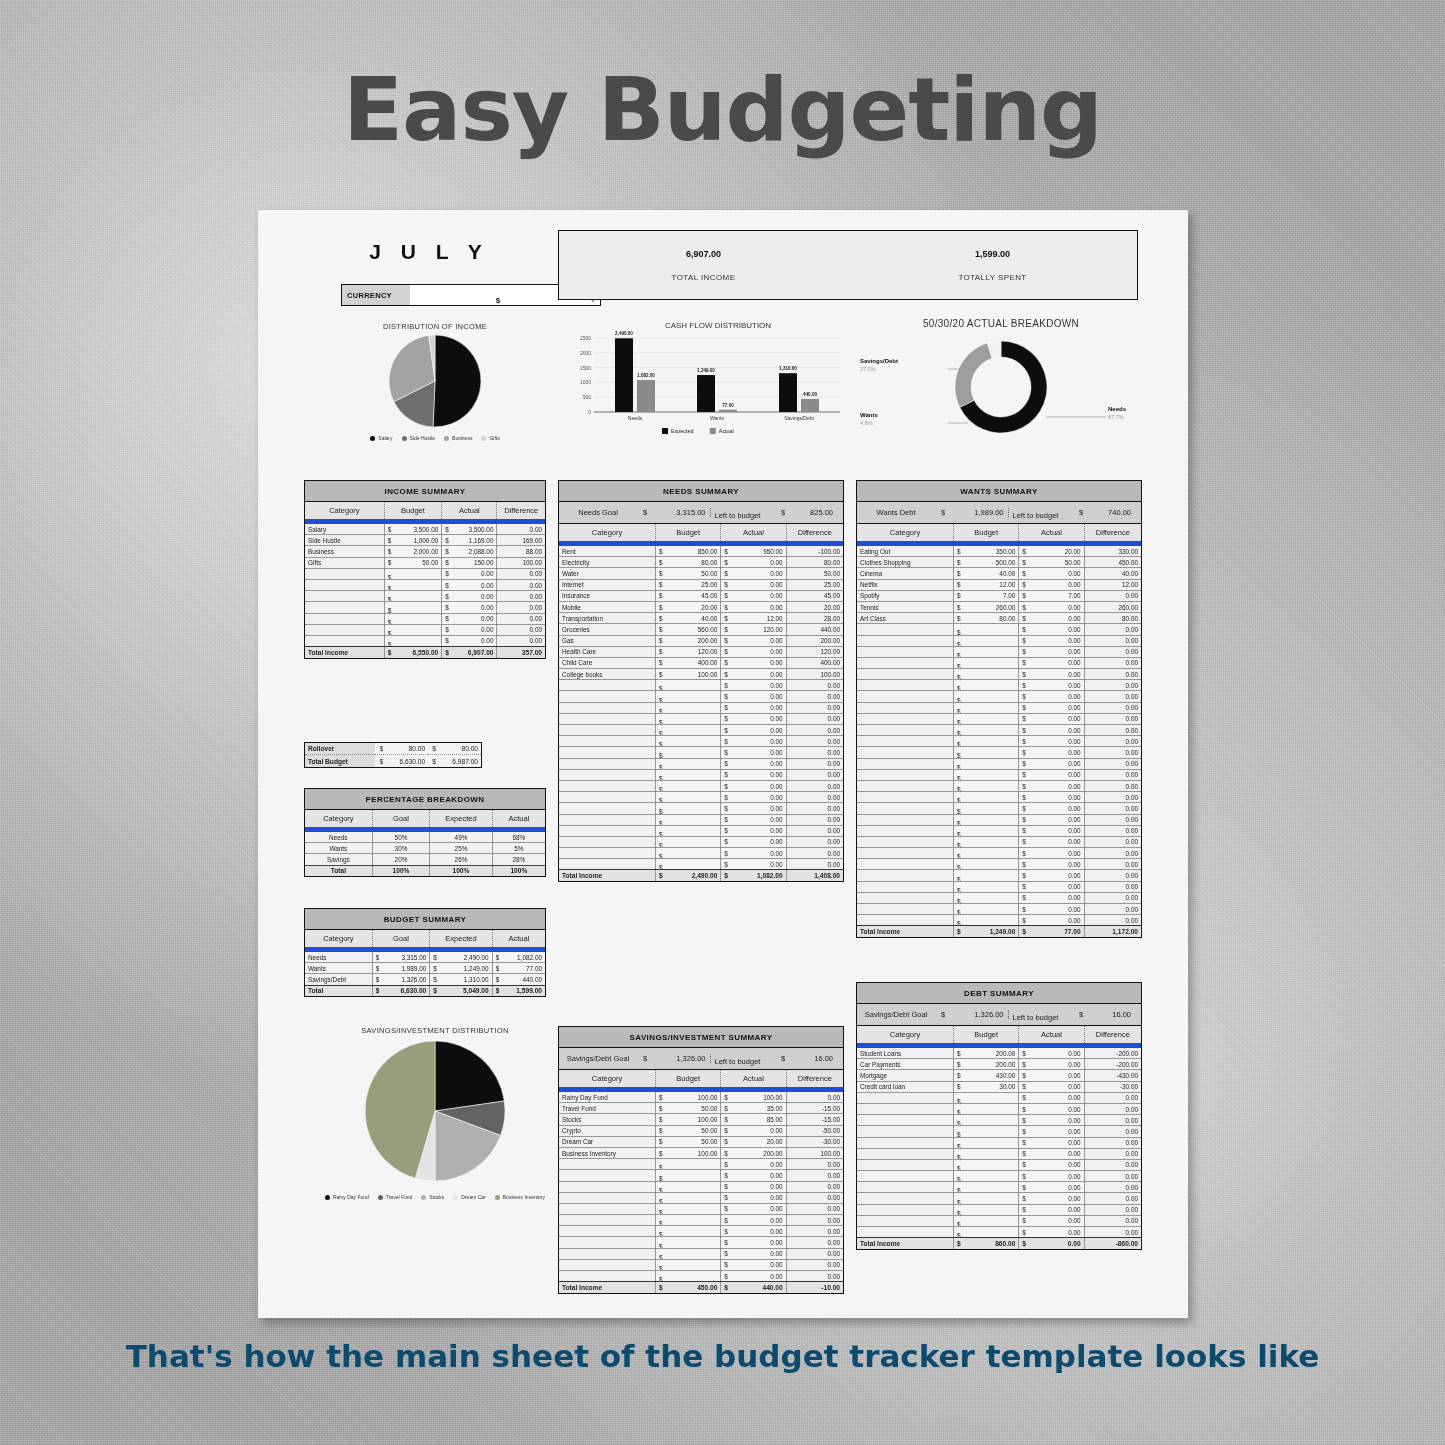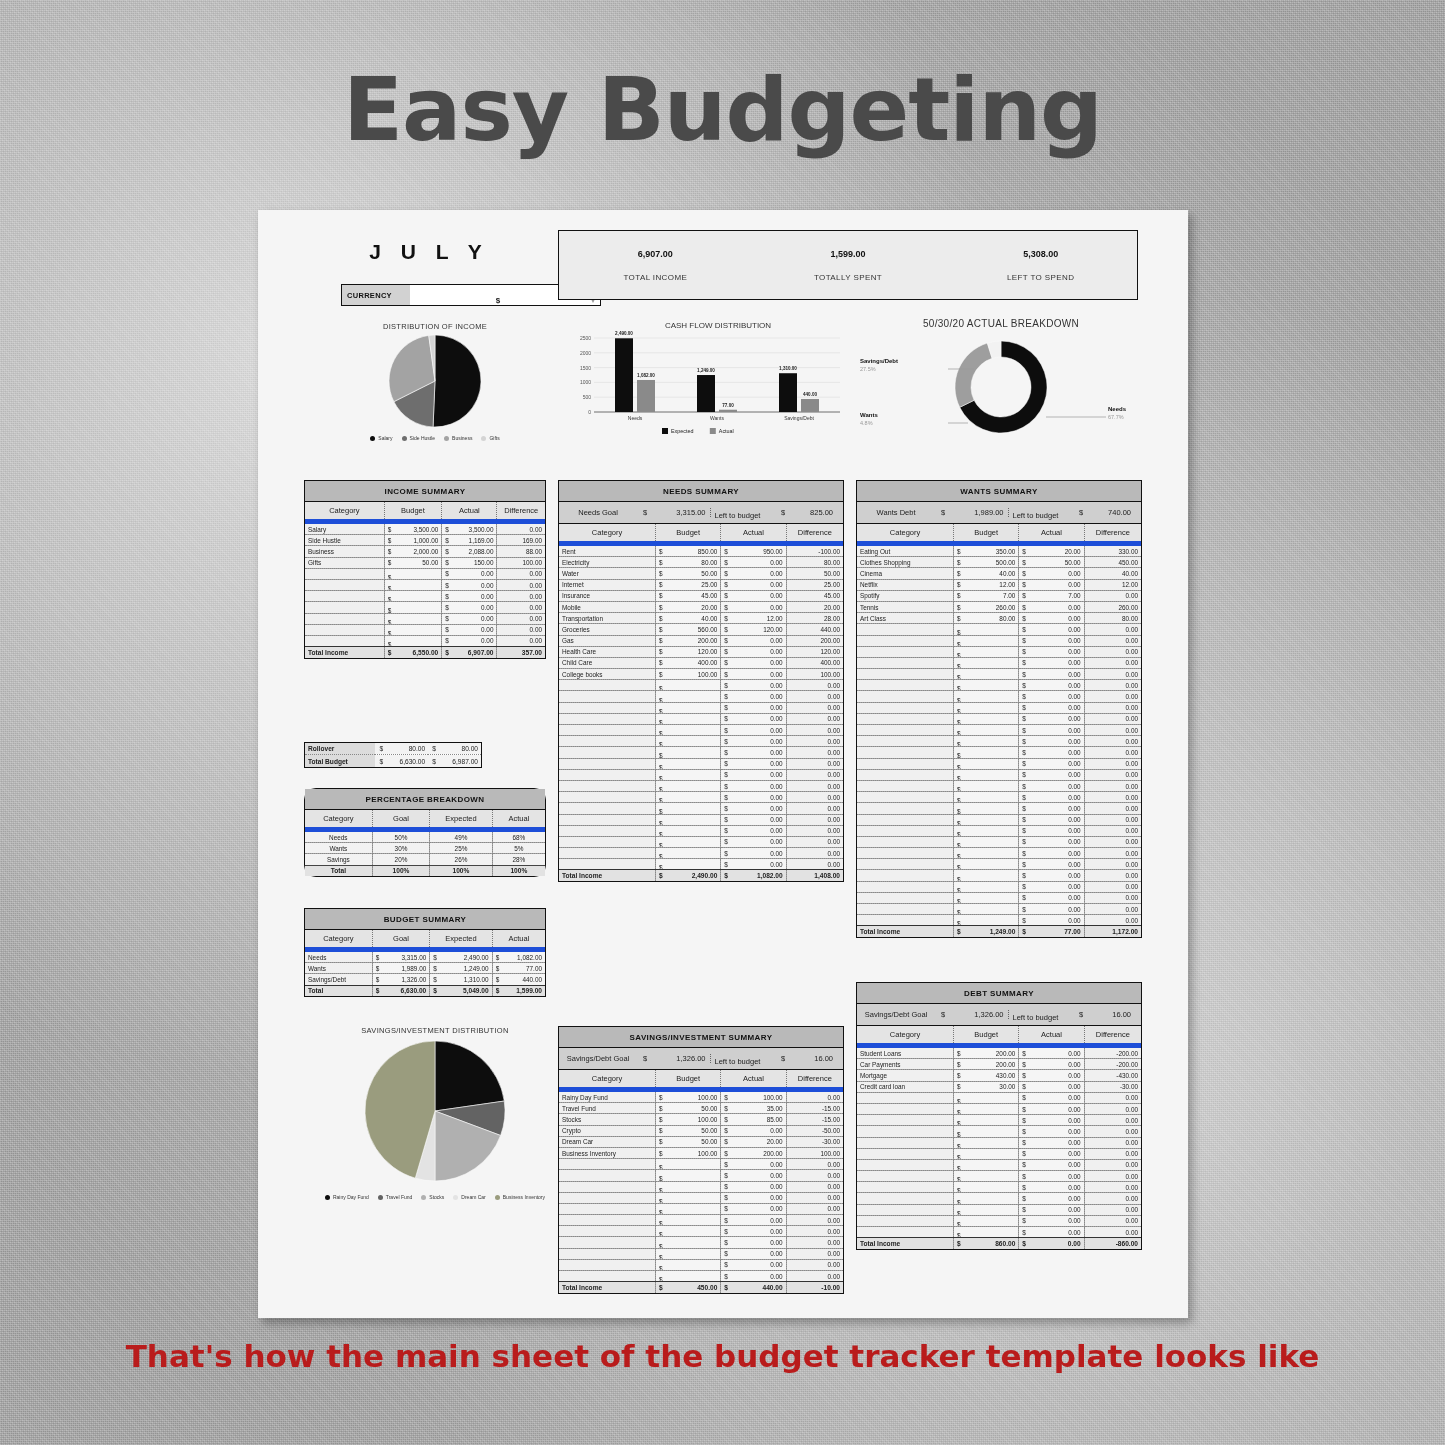--- a/index.html
+++ b/index.html
@@ -35,21 +35,21 @@
     font-weight: bold;
     letter-spacing: -1px;
     color: #4a4a4a;
     font-family: "DejaVu Sans", sans-serif;
   }
   .footline {
     position: absolute; top: 1338px; left: 0; width: 100%;
     text-align: center;
     font-size: 31px;
     font-weight: bold;
-    color: #b91c1c;
+    color: #0c4a6e;
     font-family: "DejaVu Sans", sans-serif;
   }
 
   
   .sheet {
     position: absolute;
     left: 258px; top: 210px;
     width: 930px; height: 1108px;
     background: #f5f5f5;
     box-shadow: 4px 5px 9px rgba(0,0,0,.30);
@@ -173,24 +173,20 @@
   </div>
 
   <div class="kpi-bar">
     <div class="kpi">
       <div class="kpi-num">6,907.00</div>
       <div class="kpi-lbl">TOTAL INCOME</div>
     </div>
     <div class="kpi">
       <div class="kpi-num">1,599.00</div>
       <div class="kpi-lbl">TOTALLY SPENT</div>
-    </div>
-    <div class="kpi">
-      <div class="kpi-num">5,308.00</div>
-      <div class="kpi-lbl">LEFT TO SPEND</div>
     </div>
   </div>
 
   <div class="chart-box" style="left:46px; top:112px; width:262px;">
     <div class="chart-title">DISTRIBUTION OF INCOME</div>
     <svg id="pie-income" width="262" height="100" viewBox="0 0 262 100">
         <path d="M 131 50 L 131 4 A 46 46 0 1 1 129.05476679525134 95.95885189796567 Z" fill="#0d0d0d" stroke="#fafafa" stroke-width="0.6"></path>
         <path d="M 131 50 L 129.05476679525134 95.95885189796567 A 46 46 0 0 1 89.88577147473416 70.63056501340225 Z" fill="#6e6e6e" stroke="#fafafa" stroke-width="0.6"></path>
         <path d="M 131 50 L 89.88577147473416 70.63056501340225 A 46 46 0 0 1 124.74264267755727 4.427579838906162 Z" fill="#a3a3a3" stroke="#fafafa" stroke-width="0.6"></path>
         <path d="M 131 50 L 124.74264267755727 4.427579838906162 A 46 46 0 0 1 131.00000000000003 4 Z" fill="#d4d4d4" stroke="#fafafa" stroke-width="0.6"></path>
@@ -394,21 +390,21 @@
           </tr>
           <tr>
             <td class="lbl">Total Budget</td>
             <td class="m"><span class="cur">$</span>6,630.00</td>
             <td class="m"><span class="cur">$</span>6,987.00</td>
           </tr>
         </tbody>
     </table>
   </div>
 
-  <div class="tbl" style="left:46px; top:578px; width:242px;border-radius:12px;">
+  <div class="tbl" style="left:46px; top:578px; width:242px;">
     <div class="tbl-title">PERCENTAGE BREAKDOWN</div>
     <table class="grid simple">
       <colgroup>
           <col style="width:28%">
           <col style="width:24%">
           <col style="width:26%">
           <col style="width:22%">
         </colgroup>
       <thead id="hd-pct">
           <tr>

